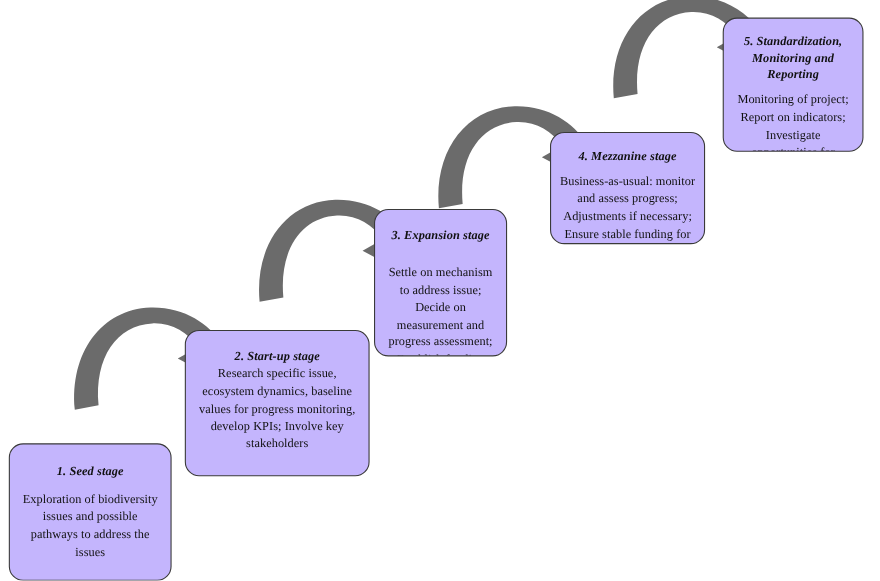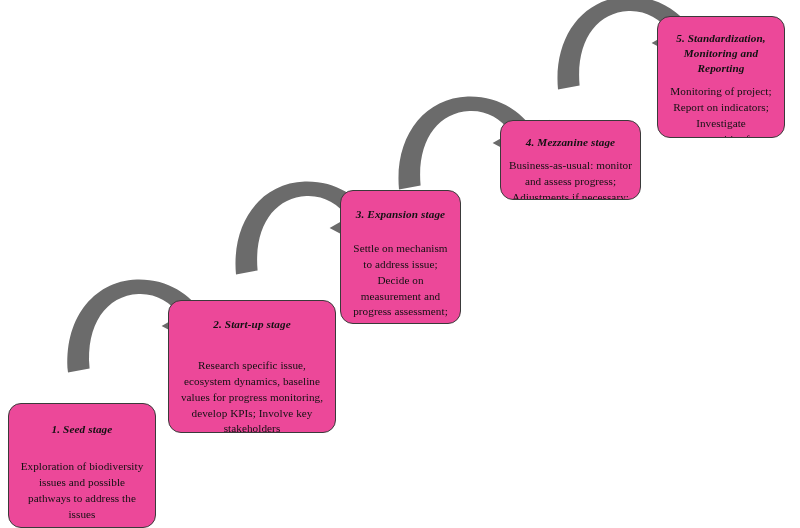--- a/index.html
+++ b/index.html
@@ -21,21 +21,21 @@
     top: 0;
     width: 800px;
     height: 528px;
     pointer-events: none;
   }
   .stage-box {
     position: absolute;
     box-sizing: border-box;
     border: 1.1px solid #3a3a3a;
     border-radius: 13px;
-    background: #ec4899;
+    background: #c4b5fd;
     display: flex;
     flex-direction: column;
     align-items: center;
     text-align: center;
     overflow: hidden;
   }
   .stage-title {
     font-style: italic;
     font-weight: bold;
     font-size: 11.2px;
@@ -84,34 +84,34 @@
       <use href="#curved-arrow-shape" transform="translate(399,95) scale(0.80)"></use>
     </g>
 
     <g>
       <use href="#curved-arrow-shape" transform="translate(558,-5) scale(0.80)"></use>
     </g>
   </svg>
 
   <div class="stage-box" style="left:8px; top:403px; width:148px; height:125px; padding:18px 10px 10px 10px;">
     <div class="stage-title">1. Seed stage</div>
-    <div class="stage-body" style="margin-top:22px;">Exploration of biodiversity issues and possible pathways to address the issues</div>
+    <div class="stage-body" style="margin-top:10px;">Exploration of biodiversity issues and possible pathways to address the issues</div>
   </div>
 
   <div class="stage-box" style="left:168px; top:300px; width:168px; height:133px; padding:16px 8px 8px 8px;">
     <div class="stage-title">2. Start-up stage</div>
-    <div class="stage-body" style="margin-top:26px;">Research specific issue, ecosystem dynamics, baseline values for progress monitoring, develop KPIs; Involve key stakeholders</div>
+    <div class="stage-body" style="margin-top:1px;">Research specific issue, ecosystem dynamics, baseline values for progress monitoring, develop KPIs; Involve key stakeholders</div>
   </div>
 
   <div class="stage-box" style="left:340px; top:190px; width:121px; height:134px; padding:16px 8px 8px 8px;">
     <div class="stage-title">3. Expansion stage</div>
     <div class="stage-body" style="margin-top:19px;">Settle on mechanism to address issue; Decide on measurement and progress assessment; Establish funding mechanism; Start implementing</div>
   </div>
 
-  <div class="stage-box" style="left:500px; top:120px; width:141px; height:80px; padding:14px 6px 6px 6px;">
+  <div class="stage-box" style="left:500px; top:120px; width:141px; height:102px; padding:14px 6px 6px 6px;">
     <div class="stage-title">4. Mezzanine stage</div>
     <div class="stage-body" style="margin-top:8px;">Business-as-usual: monitor and assess progress; Adjustments if necessary; Ensure stable funding for long-term project</div>
   </div>
 
   <div class="stage-box" style="left:657px; top:16px; width:128px; height:122px; padding:14px 7px 7px 7px;">
     <div class="stage-title">5. Standardization, Monitoring and Reporting</div>
     <div class="stage-body" style="margin-top:9px;">Monitoring of project; Report on indicators; Investigate opportunities for standardization</div>
   </div>
 
 </div>

